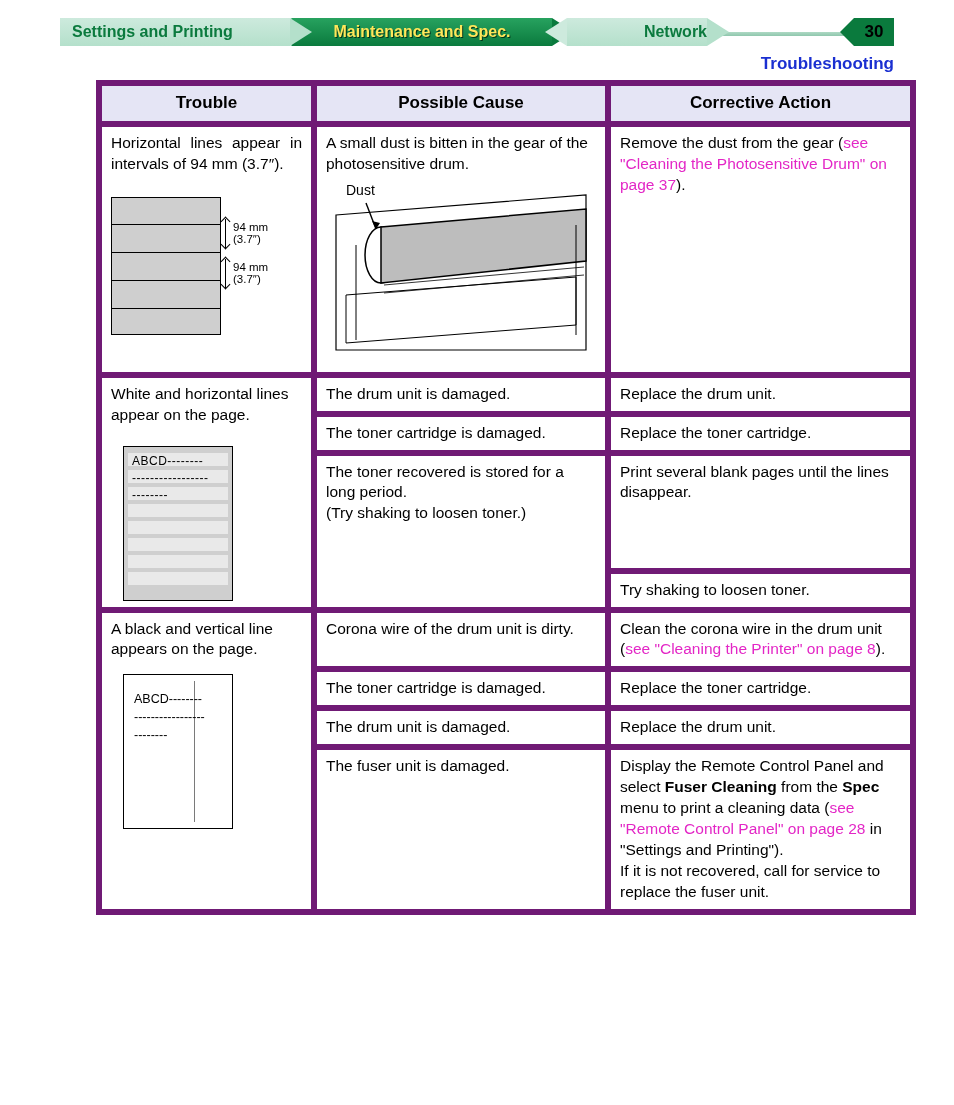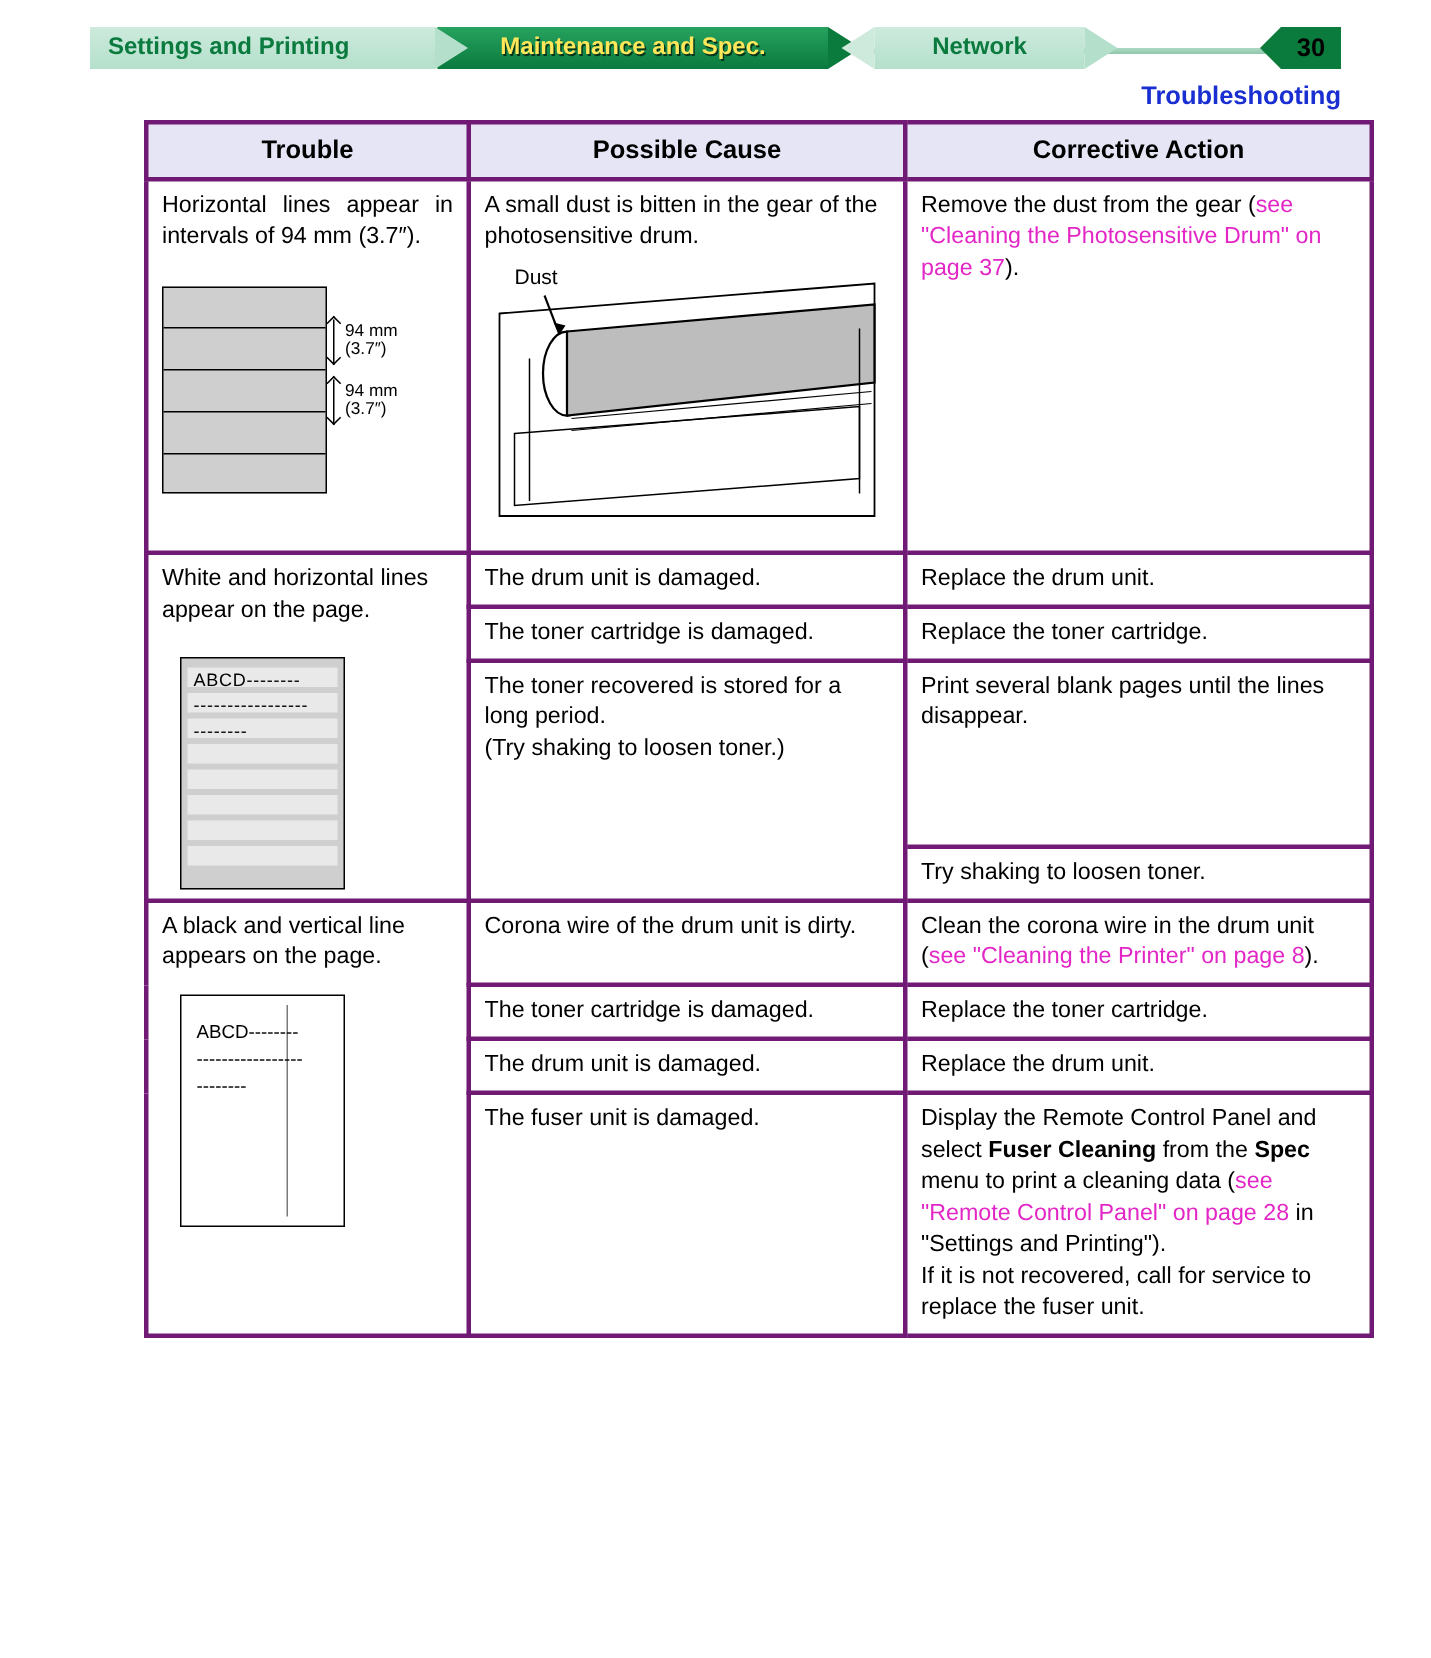--- a/index.html
+++ b/index.html
@@ -9,30 +9,30 @@
   
   .topbar { position: relative; height: 30px; margin-bottom: 6px; }
   .rail { position:absolute; left:20px; right:20px; top:14px; height:4px; background:linear-gradient(#aed9c4,#8fc7ad); }
   .tab { position:absolute; top:0; height:28px; line-height:28px; font-weight:bold; font-size:16px; }
   .tab::after { content:""; position:absolute; right:-22px; top:0; width:0; height:0; border-top:14px solid transparent; border-bottom:14px solid transparent; }
   .tab-1 { left:20px; width:230px; background:linear-gradient(#cdeadd,#b4e0cb); color:#0b7a3e; padding-left:12px; }
   .tab-1::after { border-left:22px solid #b4e0cb; }
   .tab-2 { left:252px; width:260px; background:linear-gradient(#27a25f,#0a7a3d); color:#ffe75a; text-align:center; text-shadow:1px 1px 0 #04351a; }
   .tab-2::before { content:""; position:absolute; left:-22px; top:0; width:0; height:0; border-top:14px solid transparent; border-bottom:14px solid transparent; border-right:22px solid #27a25f; }
   .tab-2::after { border-left:22px solid #0a7a3d; }
-  .tab-3 { left:543px; width:140px; background:linear-gradient(#cdeadd,#b4e0cb); color:#0b7a3e; text-align:center; }
+  .tab-3 { left:527px; width:140px; background:linear-gradient(#cdeadd,#b4e0cb); color:#0b7a3e; text-align:right; }
   .tab-3::before { content:""; position:absolute; left:-22px; top:0; width:0; height:0; border-top:14px solid transparent; border-bottom:14px solid transparent; border-right:22px solid #cdeadd; }
   .tab-3::after { border-left:22px solid #b4e0cb; }
   .pageno { position:absolute; right:20px; top:0; width:40px; height:28px; line-height:28px; background:#0a7a3d; color:#000000; font-weight:bold; text-align:center; font-size:17px; }
   .pageno::before{ content:""; position:absolute; left:-14px; top:0; width:0; height:0; border-top:14px solid transparent; border-bottom:14px solid transparent; border-right:14px solid #0a7a3d; }
 
   .crumb { text-align:right; color:#1a2fd1; font-weight:bold; font-size:17px; margin: 6px 20px 6px 0; }
 
   table.main { border-collapse: collapse; width: 820px; margin-left: 56px; }
-  table.main th, table.main td { border:3px solid #701a75; padding:6px 9px; vertical-align: top; text-align:left; line-height:1.35;}
+  table.main th, table.main td { border:6px solid #701a75; padding:6px 9px; vertical-align: top; text-align:left; line-height:1.35;}
   table.main th { background:#e5e5f5; font-weight:bold; font-size:17px; text-align:center; }
   col.c1 { width: 215px; } col.c2 { width:285px; } col.c3{}
 
   .hyper { color:#e326c6; }
   b { font-weight:bold; }
 
   
   .fig-wrap { margin-top:22px; }
   .fig1 { display:flex; gap:4px; align-items:flex-start; }
   .sheet1 { width:110px; height:138px; border:1.5px solid #000; background:#cfcfcf; position:relative; }

